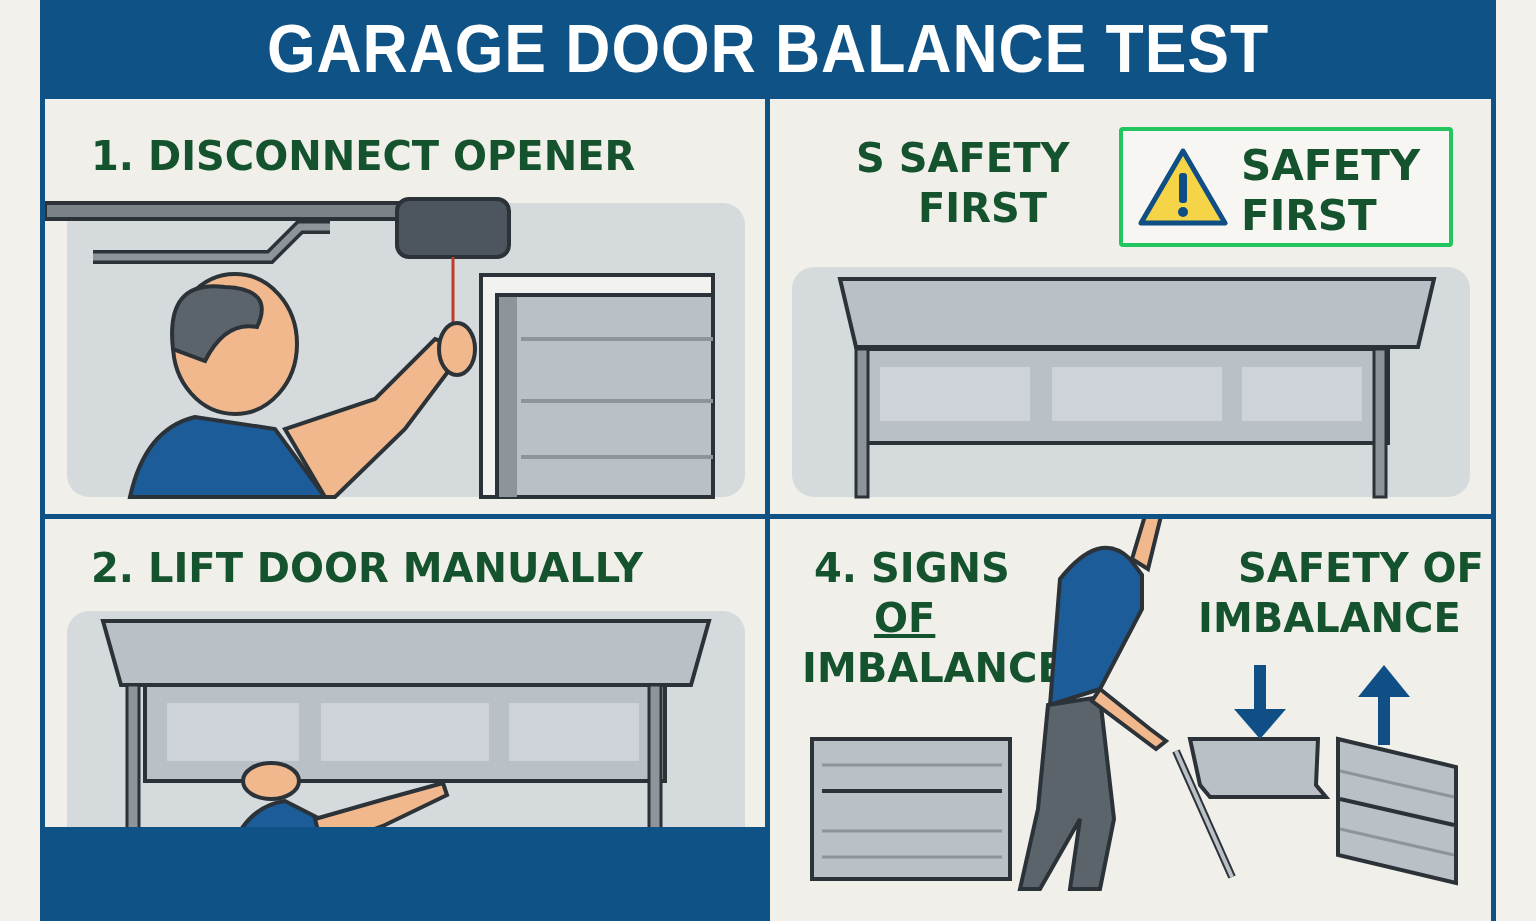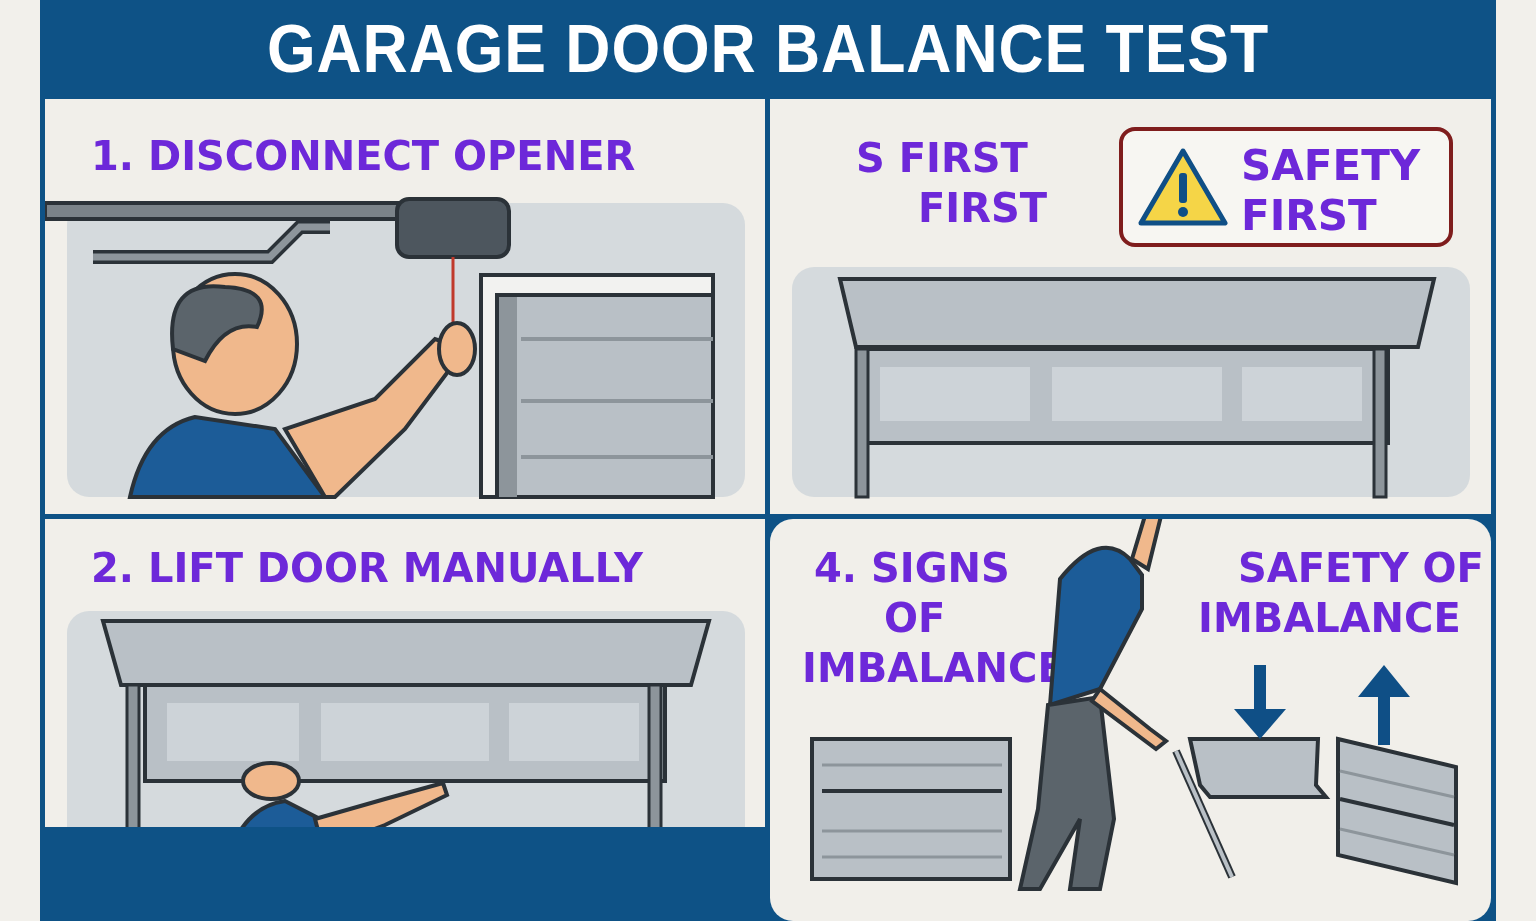--- a/index.html
+++ b/index.html
@@ -3,23 +3,23 @@
 <meta charset="utf-8">
 <style>
   html,body{margin:0;padding:0;}
   body{width:1536px;height:921px;background:#f2f0eb;position:relative;overflow:hidden;font-family:"DejaVu Sans",sans-serif;}
   .frame{position:absolute;left:40px;top:0;width:1456px;height:921px;background:#0e5286;}
   .title{position:absolute;left:0;top:0;width:1456px;height:96px;display:flex;align-items:center;justify-content:center;color:#ffffff;font-family:"Liberation Sans",sans-serif;font-weight:bold;font-size:68px;letter-spacing:1px;transform:scaleX(0.92);}
   .panel{position:absolute;background:#f1efea;overflow:hidden;}
   .p1{left:45px;top:99px;width:720px;height:415px;}
   .p2{left:770px;top:99px;width:721px;height:415px;}
   .p3{left:45px;top:519px;width:720px;height:308px;}
-  .p4{left:770px;top:519px;width:721px;height:402px;border-radius:23px;}
-  .label{position:absolute;color:#6d28d9;font-family:"DejaVu Sans",sans-serif;font-weight:bold;font-size:40px;line-height:50px;}
-  .sign{position:absolute;left:349px;top:28px;width:334px;height:120px;border:4px solid #7f1d1d;border-radius:16px;box-sizing:border-box;background:#f7f6f2;text-align:center;}
+  .p4{left:770px;top:519px;width:721px;height:402px;}
+  .label{position:absolute;color:#14532d;font-family:"DejaVu Sans",sans-serif;font-weight:bold;font-size:40px;line-height:50px;}
+  .sign{position:absolute;left:349px;top:28px;width:334px;height:120px;border:4px solid #22c55e;border-radius:4px;box-sizing:border-box;background:#f7f6f2;text-align:center;}
   svg{position:absolute;}
 </style>
 </head>
 <body>
 
 <div class="frame">
   <div class="title">GARAGE DOOR BALANCE TEST</div>
 </div>
 
 <div class="panel p1">
@@ -39,21 +39,21 @@
     <line x1="476" y1="358" x2="668" y2="358" stroke="#8d959b" stroke-width="4"></line>
     <path d="M85 398 Q100 330 150 318 L230 330 L280 398 Z" fill="#1c5c98" stroke="#2b3238" stroke-width="4"></path>
     <path d="M280 398 L240 330 L330 300 L390 240 L420 250 L360 330 L290 398 Z" fill="#f0b88c" stroke="#2b3238" stroke-width="4"></path>
     <ellipse cx="190" cy="245" rx="62" ry="70" fill="#f0b88c" stroke="#2b3238" stroke-width="4"></ellipse>
     <path d="M128 250 Q120 180 180 188 Q230 190 212 228 Q180 222 160 262 Z" fill="#5b646b" stroke="#2b3238" stroke-width="4"></path>
     <ellipse cx="412" cy="250" rx="18" ry="26" fill="#f0b88c" stroke="#2b3238" stroke-width="4"></ellipse>
   </svg>
 </div>
 
 <div class="panel p2">
-  <div class="label" style="left:86px;top:34px;">S  FIRST</div>
+  <div class="label" style="left:86px;top:34px;">S  SAFETY</div>
   <div class="label" style="left:148px;top:84px;">FIRST</div>
   <div class="sign">
     <svg style="left:14px;top:16px;" width="92" height="82" viewBox="0 0 92 82">
       <path d="M46 4 L88 76 H4 Z" fill="#f5d547" stroke="#0f4f86" stroke-width="5" stroke-linejoin="round"></path>
       <rect x="42" y="26" width="8" height="30" rx="3" fill="#0f4f86"></rect>
       <circle cx="46" cy="65" r="5" fill="#0f4f86"></circle>
     </svg>
     <div class="label" style="left:118px;top:10px;font-size:42px;">SAFETY</div>
     <div class="label" style="left:118px;top:60px;font-size:42px;">FIRST</div>
   </div>
@@ -81,21 +81,21 @@
     <rect x="82" y="166" width="12" height="236" fill="#8d959b" stroke="#2b3238" stroke-width="3"></rect>
     <rect x="604" y="166" width="12" height="236" fill="#8d959b" stroke="#2b3238" stroke-width="3"></rect>
     <path d="M170 402 Q180 290 240 282 L275 300 L270 402 Z" fill="#1c5c98" stroke="#2b3238" stroke-width="4"></path>
     <path d="M270 300 L340 280 L398 264 L402 276 L340 306 L278 330 Z" fill="#f0b88c" stroke="#2b3238" stroke-width="4"></path>
     <ellipse cx="226" cy="262" rx="28" ry="18" fill="#f0b88c" stroke="#2b3238" stroke-width="4"></ellipse>
   </svg>
 </div>
 
 <div class="panel p4">
   <div class="label" style="left:44px;top:24px;">4. SIGNS</div>
-  <div class="label" style="left:114px;top:74px;">OF</div>
+  <div class="label" style="left:104px;top:74px;text-decoration:underline;">OF</div>
   <div class="label" style="left:32px;top:124px;">IMBALANCE</div>
   <div class="label" style="left:468px;top:24px;">SAFETY OF</div>
   <div class="label" style="left:428px;top:74px;">IMBALANCE</div>
   <svg width="721" height="402" viewBox="0 0 721 402">
 
     <rect x="42" y="220" width="198" height="140" fill="#b9c0c6" stroke="#2b3238" stroke-width="4"></rect>
     <line x1="52" y1="272" x2="232" y2="272" stroke="#2b3238" stroke-width="4"></line>
     <line x1="52" y1="246" x2="232" y2="246" stroke="#8d959b" stroke-width="3"></line>
     <line x1="52" y1="312" x2="232" y2="312" stroke="#8d959b" stroke-width="3"></line>
     <line x1="52" y1="338" x2="232" y2="338" stroke="#8d959b" stroke-width="3"></line>

